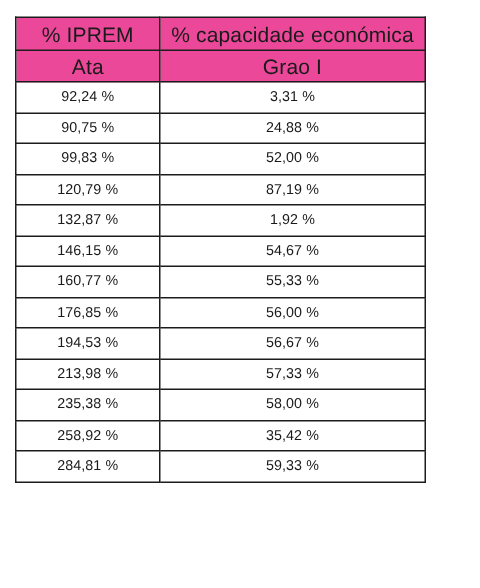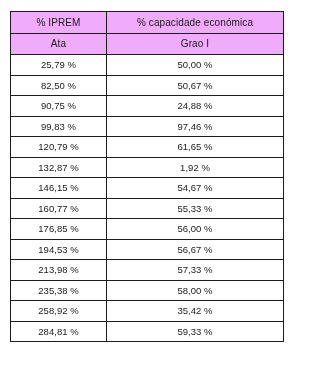--- a/index.html
+++ b/index.html
@@ -37,23 +37,23 @@
   table.rates td {
     border: 1px solid #1c1c1c;
     text-align: center;
     vertical-align: middle;
     font-weight: normal;
     padding: 0;
     line-height: 1;
   }
 
   table.rates thead th {
-    background: #f0abfc;
+    background: #ec4899;
     height: 21px;
-    font-size: 10px;
+    font-size: 14px;
     letter-spacing: 0.1px;
     color: #1a1a1a;
   }
 
   table.rates thead tr.subhead th {
     height: 20px;
     margin-left: 48px;
   }
 
   table.rates tbody td {
@@ -78,38 +78,34 @@
         <th>% IPREM</th>
         <th>% capacidade económica</th>
       </tr>
       <tr class="subhead">
         <th>Ata</th>
         <th>Grao I</th>
       </tr>
     </thead>
     <tbody id="rates-body">
         <tr>
-          <td>25,79 %</td>
-          <td>50,00 %</td>
-        </tr>
-        <tr>
-          <td>82,50 %</td>
-          <td>50,67 %</td>
+          <td>92,24 %</td>
+          <td>3,31 %</td>
         </tr>
         <tr>
           <td>90,75 %</td>
           <td>24,88 %</td>
         </tr>
         <tr>
           <td>99,83 %</td>
-          <td>97,46 %</td>
+          <td>52,00 %</td>
         </tr>
         <tr>
           <td>120,79 %</td>
-          <td>61,65 %</td>
+          <td>87,19 %</td>
         </tr>
         <tr>
           <td>132,87 %</td>
           <td>1,92 %</td>
         </tr>
         <tr>
           <td>146,15 %</td>
           <td>54,67 %</td>
         </tr>
         <tr>

